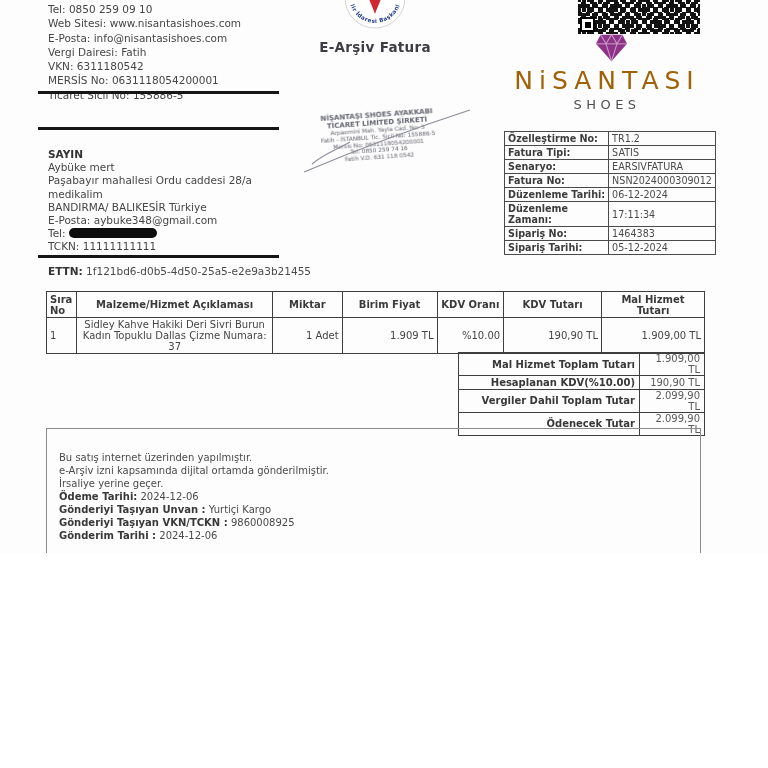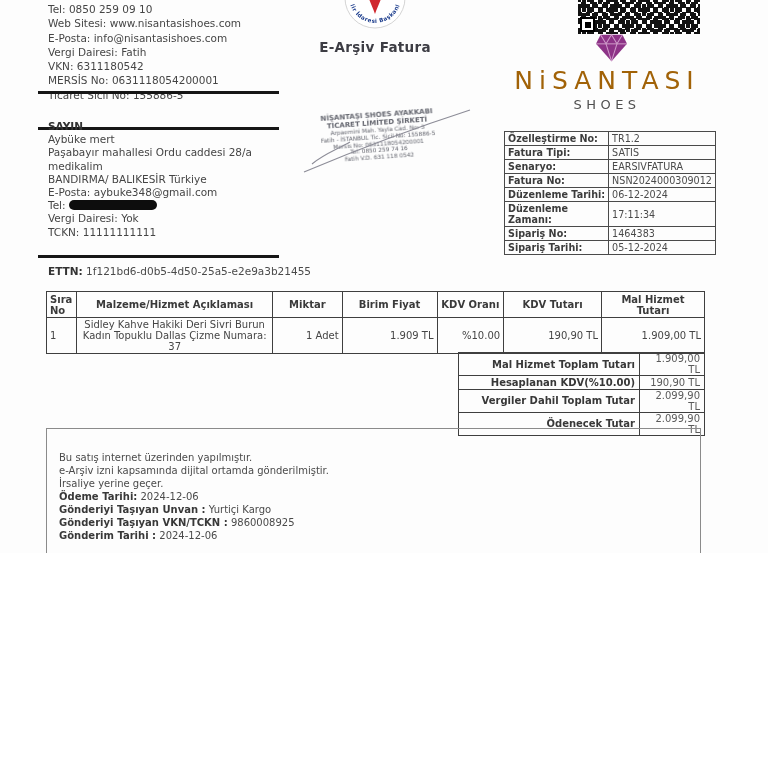--- a/index.html
+++ b/index.html
@@ -26,21 +26,21 @@
   .brand-name{left:492px;top:66px;width:230px;text-align:center;font-size:25px;letter-spacing:6px;color:#a16207;}
   .brand-sub{left:545px;top:97px;width:124px;text-align:center;font-size:13px;letter-spacing:4.5px;color:#4f4f4f;}
 
   
   .stamp{left:298px;top:111px;width:160px;text-align:center;transform:rotate(-4deg);color:#53555f;opacity:.9;filter:blur(.35px);}
   .stamp .s1{font-weight:bold;font-size:7px;line-height:8px;}
   .stamp .s2{font-size:5.8px;line-height:6.8px;}
   .sig{left:292px;top:104px;width:185px;height:75px;pointer-events:none;}
 
   
-  .buyer{left:48px;top:120px;font-size:10.5px;line-height:13.2px;color:#454545;}
+  .buyer{left:48px;top:148px;font-size:10.5px;line-height:13.2px;color:#454545;}
   .buyer .ttl{font-weight:bold;color:#333;}
   .redact{display:inline-block;width:88px;height:10px;background:#0d0d0d;border-radius:5px;vertical-align:-1px;margin-left:3px;}
 
   
   .info-table{left:504px;top:131px;width:203px;border-collapse:collapse;font-size:9.6px;}
   .info-table td{border:1.4px solid #4a4a4a;padding:1px 3px;vertical-align:middle;color:#4a4a4a;}
   .info-table td.l{font-weight:bold;width:97px;color:#3c3c3c;}
   .info-table td.nw{white-space:nowrap;}
 
   
@@ -128,21 +128,20 @@
 
   <div class="rule" style="left:38px;top:127px;width:241px;"></div>
   <div class="abs buyer">
     <div class="ttl">SAYIN</div>
     <div>Aybüke mert</div>
     <div>Paşabayır mahallesi Ordu caddesi 28/a</div>
     <div>medikalim</div>
     <div>BANDIRMA/ BALIKESİR Türkiye</div>
     <div>E-Posta: aybuke348@gmail.com</div>
     <div><span>Tel:</span><span class="redact"></span></div>
-    <div>Vergi Dairesi: Yok</div>
     <div>TCKN: 11111111111</div>
   </div>
   <div class="rule" style="left:38px;top:255px;width:241px;"></div>
 
   <table class="abs info-table">
     <tbody>
         <tr>
           <td class="l nw">Özelleştirme No:</td>
           <td>TR1.2</td>
         </tr>

